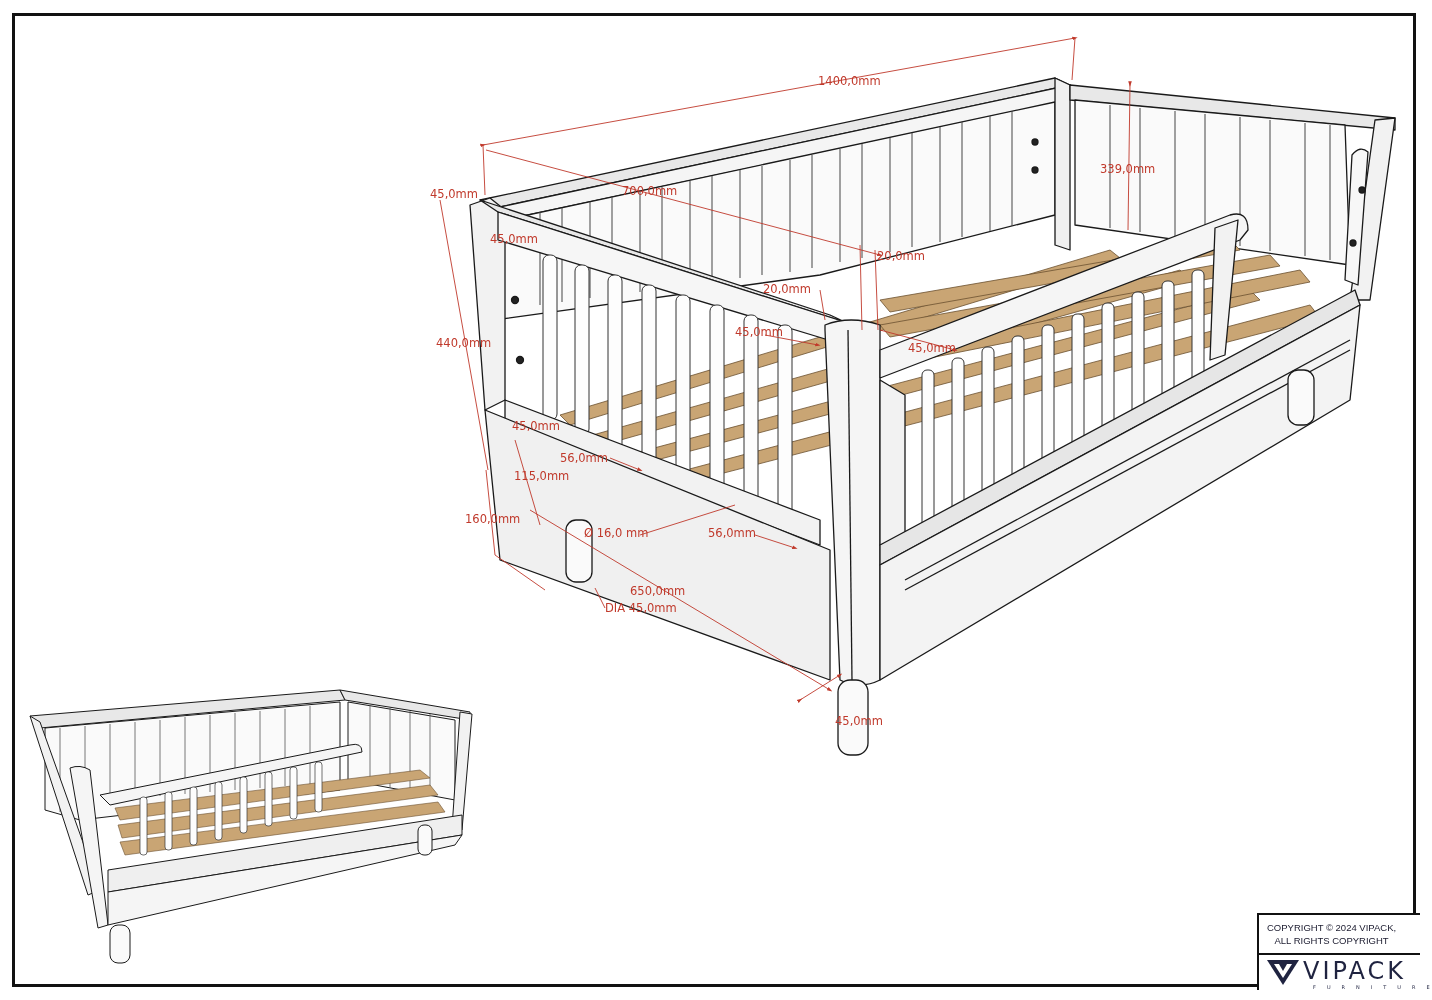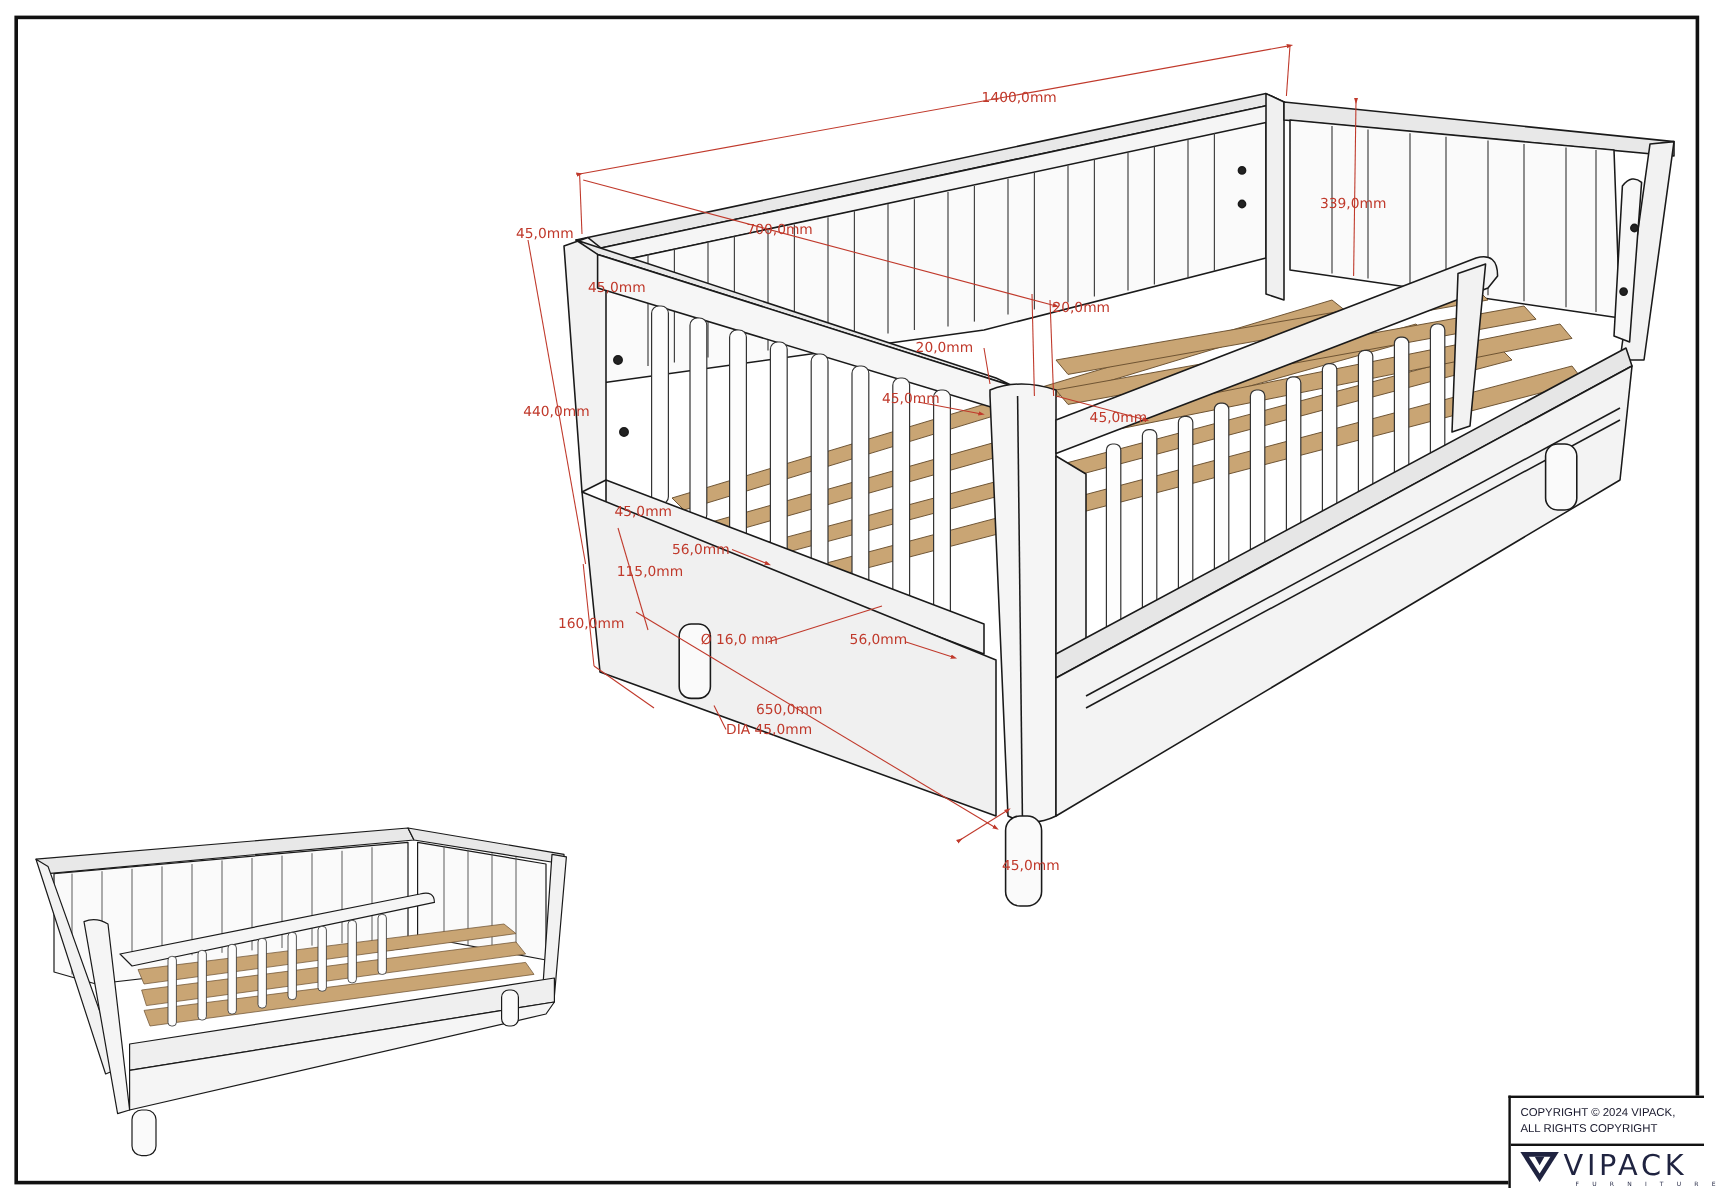--- a/index.html
+++ b/index.html
@@ -1,21 +1,21 @@
 <!DOCTYPE html>
 <html><head>
 <meta charset="utf-8">
 <style>
   html, body { margin:0; padding:0; background:#ffffff; }
   body { width:1432px; height:1000px; position:relative; overflow:hidden; font-family:"DejaVu Sans", sans-serif; }
   .frame { position:absolute; left:12px; top:13px; width:1404px; height:974px; border:3px solid #111; box-sizing:border-box; }
   svg.main { position:absolute; left:0; top:0; }
   .dim { font-family:"DejaVu Sans", sans-serif; font-size:11.5px; fill:#c0392b; }
   .copyright { position:absolute; left:1257px; top:913px; width:163px; height:77px; border:2px solid #111; border-right:none; border-bottom:none; box-sizing:border-box; background:#fff; }
-  .copyright .txt { position:absolute; left:8px; top:6px; font-family:"Liberation Sans", sans-serif; font-size:9.5px; color:#1a1a2e; line-height:13px; font-weight:normal; }
+  .copyright .txt { position:absolute; left:8px; top:6px; font-family:"Liberation Sans", sans-serif; font-size:9.5px; color:#1a1a2e; line-height:13px; font-weight:normal;text-align:center; }
   .copyright .divider { position:absolute; left:0; right:0; top:38px; border-top:2px solid #111; }
   .logo { position:absolute; left:6px; top:42px; width:155px; height:32px; }
   .logo .brand { position:absolute; left:38px; top:0px; font-family:"DejaVu Sans", sans-serif; font-size:24px; letter-spacing:3px; color:#1f2340; font-weight:normal; }
   .logo .sub { position:absolute; left:48px; top:27px; font-family:"DejaVu Sans", sans-serif; font-size:5px; letter-spacing:11px; color:#1f2340; }
 </style>
 </head>
 <body>
 
 <div class="frame"></div>
 

